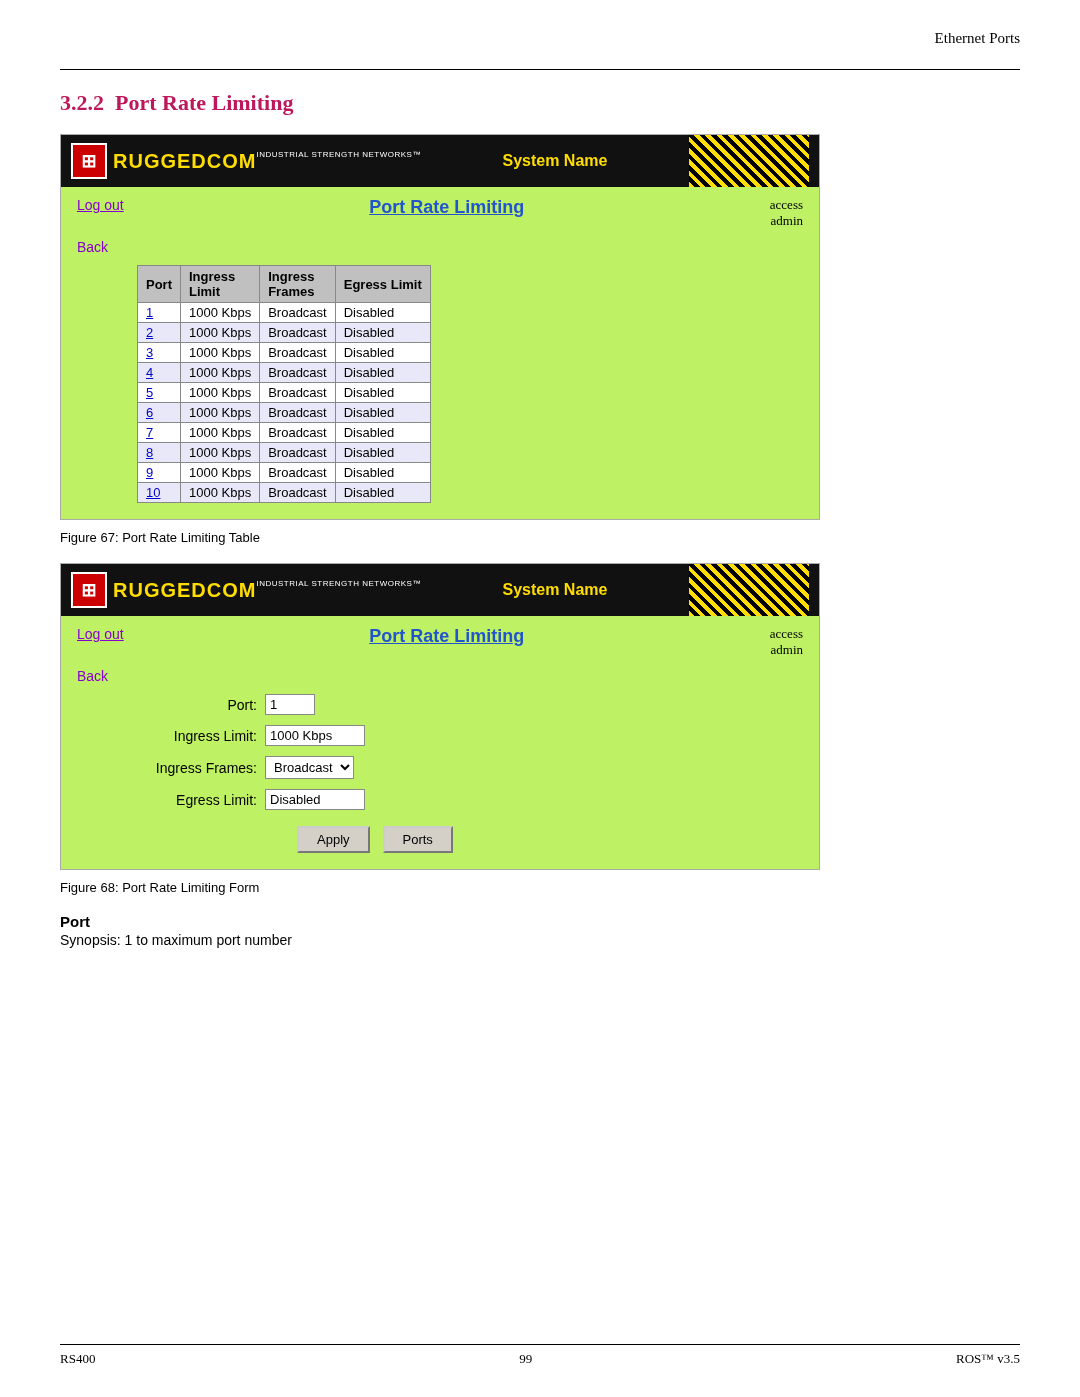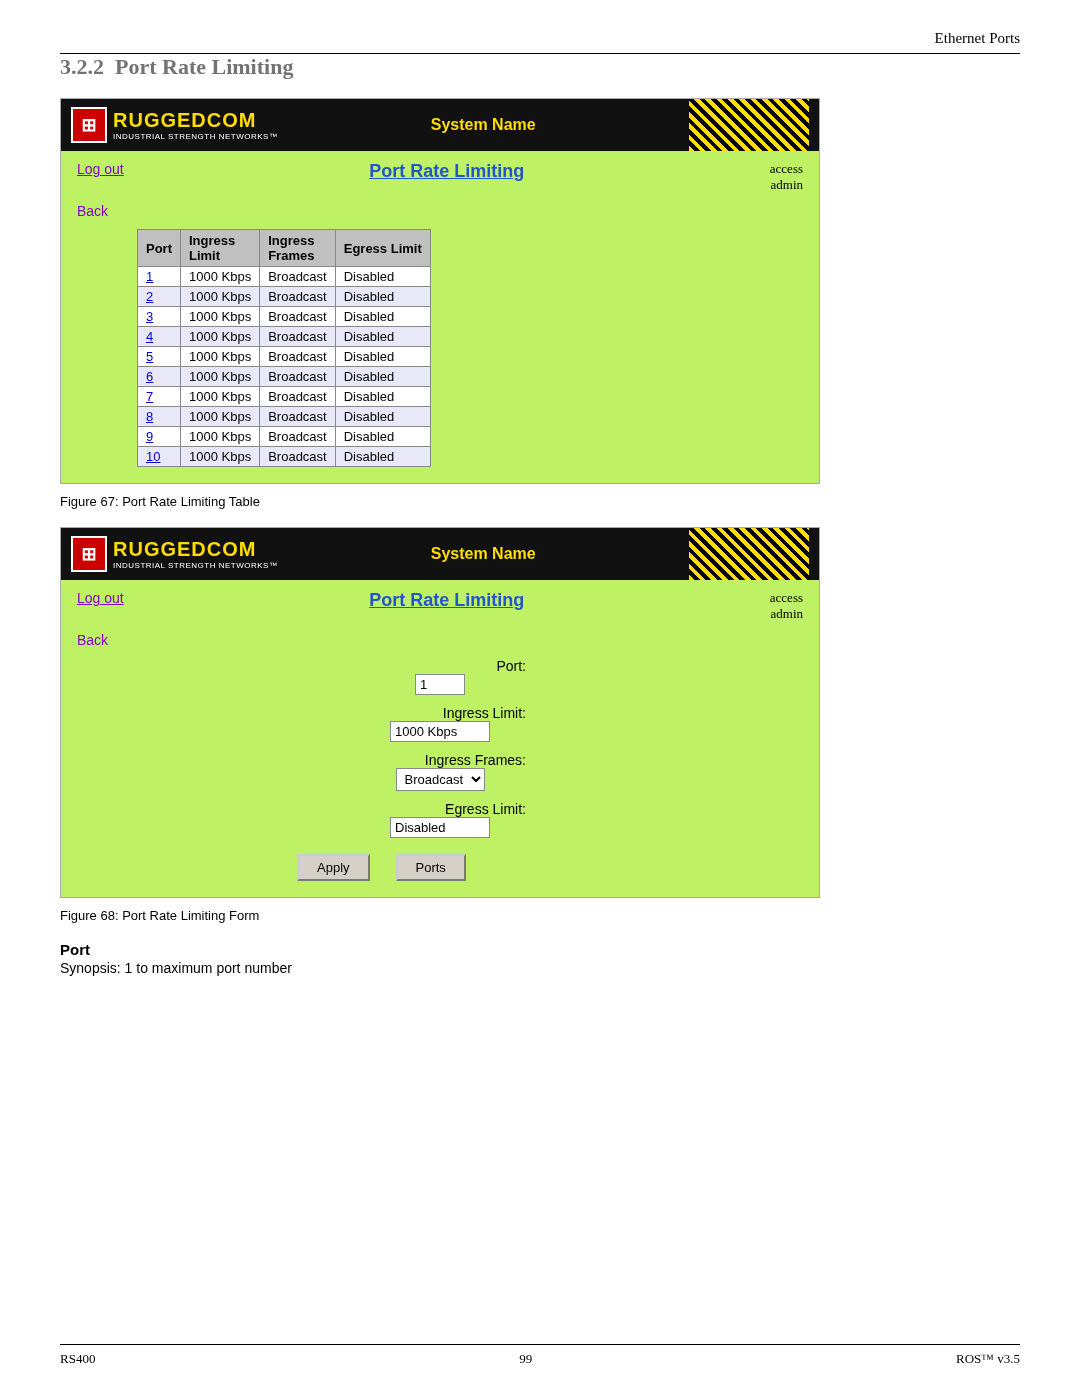--- a/index.html
+++ b/index.html
@@ -14,26 +14,27 @@
     }
 
     .page-container {
       padding: 30px 60px 40px 60px;
     }
 
     
     .page-header {
       text-align: right;
       border-bottom: 1px solid #000;
-      padding-bottom: 6px;
+      padding-bottom: 22px;
+      margin-bottom: 20px;
     }
 
     
     .section-title {
-      color: #737373;
+      color: #be185d;
       font-size: 22px;
       font-weight: bold;
       margin-bottom: 18px;
     }
 
     
     .ruggedcom-widget {
       border: 1px solid #aaa;
       width: 760px;
       margin-bottom: 10px;
@@ -64,21 +65,20 @@
       display: flex;
       align-items: center;
       justify-content: center;
       color: #fff;
       font-weight: bold;
       font-size: 18px;
     }
 
     .logo-text-block {
       display: flex;
-      flex-direction: column;
     }
 
     .logo-main {
       color: #ffdd00;
       font-size: 20px;
       font-weight: bold;
       font-family: Arial, sans-serif;
       letter-spacing: 1px;
     }
 
@@ -195,21 +195,20 @@
       margin-top: 4px;
     }
 
     
     .form-row {
       display: flex;
       align-items: center;
       margin-bottom: 10px;
       font-family: Arial, sans-serif;
       font-size: 14px;
-      flex-direction: column;
     }
 
     .form-label {
       text-align: right;
       width: 180px;
       margin-right: 8px;
     }
 
     .form-input {
       border: 1px solid #888;
@@ -225,21 +224,21 @@
     .form-select {
       border: 1px solid #888;
       padding: 2px 4px;
       font-size: 13px;
       font-family: Arial, sans-serif;
       background: #fff;
     }
 
     .button-row {
       display: flex;
-      gap: 26px;
+      gap: 13px;
       margin-left: 188px;
       margin-top: 16px;
       padding-left: 32px;
     }
 
     .btn {
       border: 2px outset #ccc;
       background: #d4d0c8;
       padding: 4px 18px;
       font-size: 13px;

